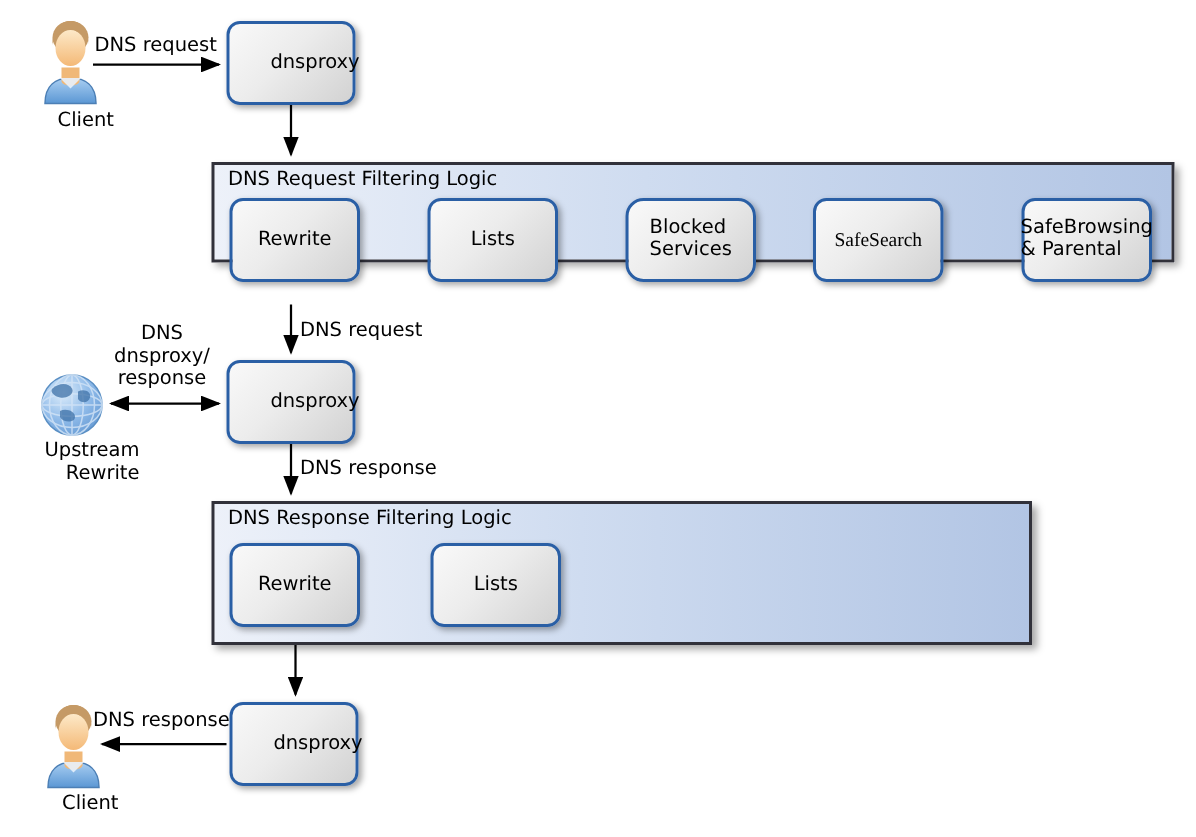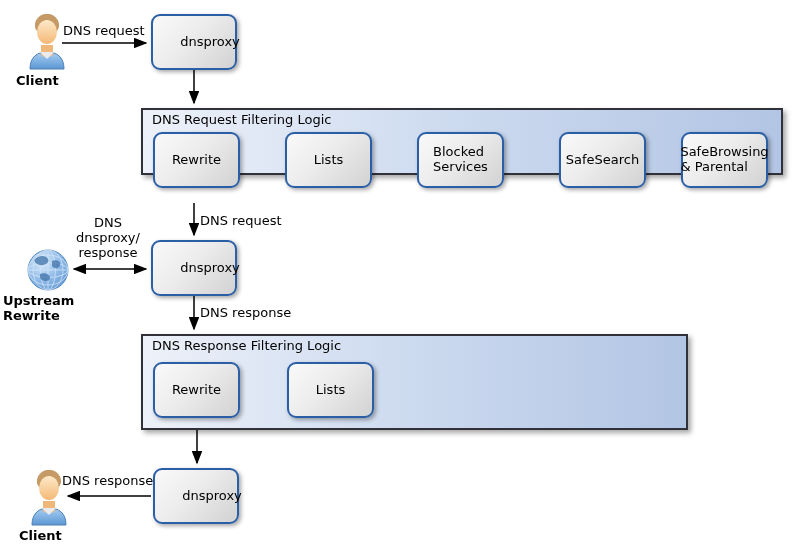--- a/index.html
+++ b/index.html
@@ -39,39 +39,39 @@
     border:2px solid #2a5fa5; border-radius:9px;
     background:linear-gradient(135deg,#f9f9f9 0%,#ececec 45%,#d2d2d2 100%);
     box-shadow:2px 2px 4px rgba(0,0,0,0.35);
     display:flex; align-items:center; justify-content:center;
     white-space:pre-line; line-height:1.15;
   }
   .fcontainer-request  .step { top:22px; }
   .fcontainer-response .step { top:26px; }
   .step-1 { left:10px;  }
   .step-2 { left:142px; }
-  .step-3 { left:274px; }
-  .step-4 { left:416px; }
+  .step-3 { left:274px;border-radius:12px; }
+  .step-4 { left:399px;font-family:Liberation Serif, serif; }
   .step-5 { left:538px; }
   .fcontainer-response .step-2 { left:144px; }
 
   
   .edge-label { position:absolute; white-space:pre-line; }
   .lbl-client-to-proxy   { left:63px;  top:23px;  }
   .lbl-filter-to-proxy   { left:200px; top:213px; }
   .lbl-upstream-exchange { left:68px;  top:215px; width:80px; text-align:center; }
   .lbl-proxy-to-filter   { left:200px; top:305px; }
   .lbl-proxy-to-client   { left:62px;  top:473px; }
 
   
   .actor-icon { position:absolute; }
   .icon-client-top      { left:27px; top:12px;  }
   .icon-upstream-server { left:26px; top:248px; }
   .icon-client-bottom   { left:29px; top:468px; }
-  .actor-label { position:absolute; text-align:left; white-space:pre-line; line-height:1.15;font-weight:bold; }
+  .actor-label { position:absolute; text-align:right; white-space:pre-line; line-height:1.15; }
   .lbl-client-top    { left:16px; top:74px;  width:60px; }
   .lbl-upstream      { left:3px;  top:294px; width:90px; }
   .lbl-client-bottom { left:19px; top:529px; width:60px; }
 </style>
 </head>
 <body>
 
 <div class="canvas">
 
   <svg class="arrows">

